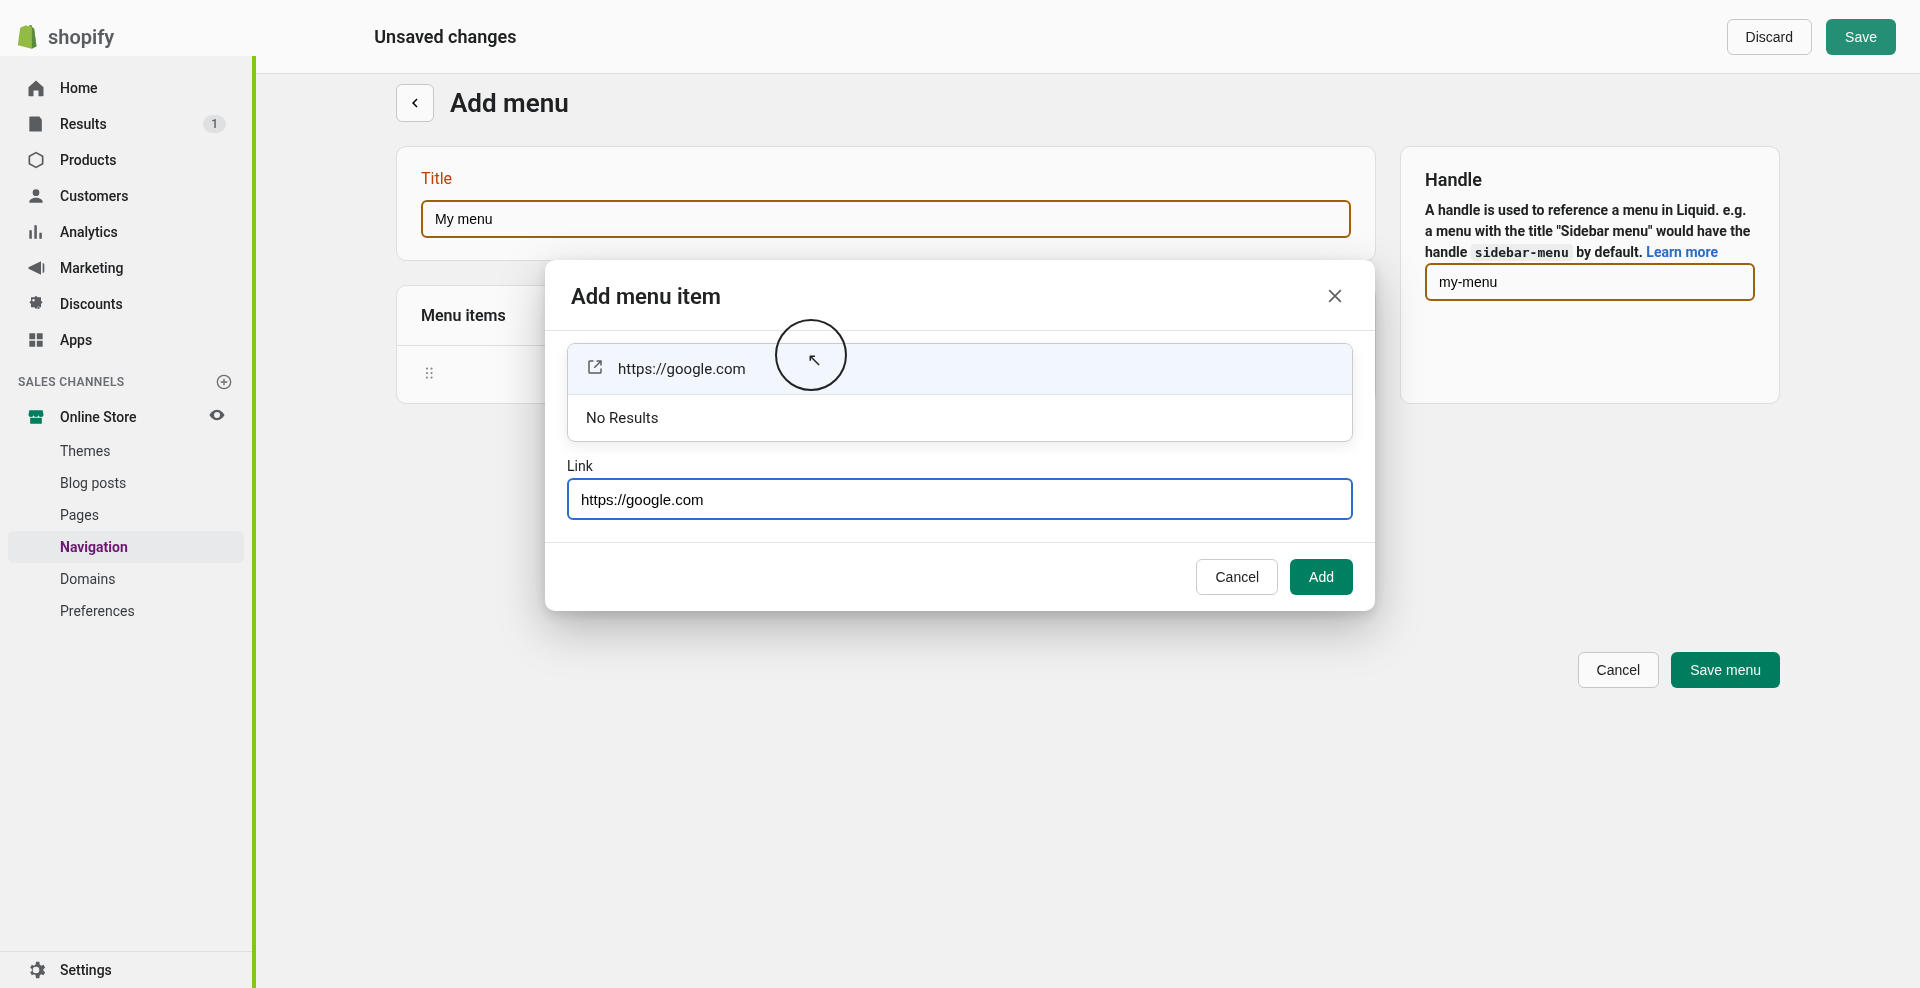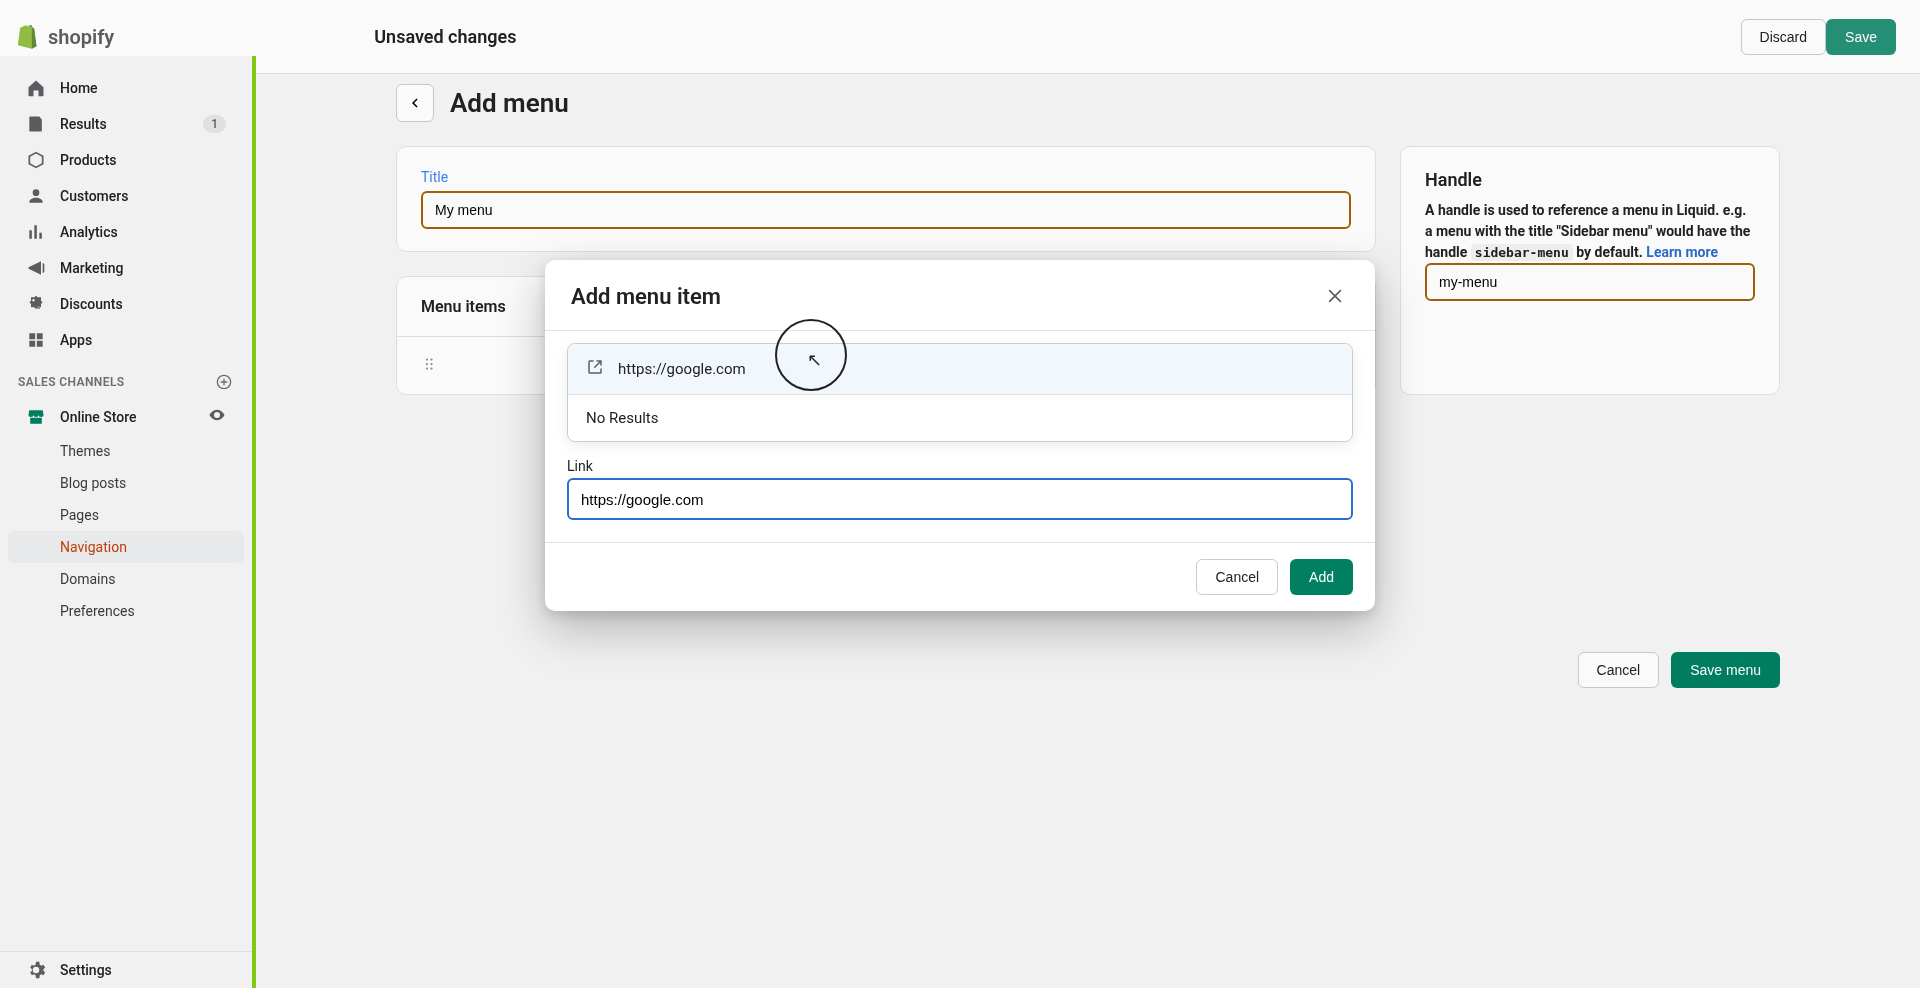--- a/index.html
+++ b/index.html
@@ -37,21 +37,21 @@
   .logo svg { width: 28px; height: 28px; }
   .topbar-status {
     margin-left: 260px;
     font-weight: 600;
     font-size: 18px;
     color: #202223;
   }
   .topbar-actions {
     margin-left: auto;
     display: flex;
-    gap: 0;
+    gap: 14px;
   }
   .btn {
     height: 36px;
     padding: 0 18px;
     border-radius: 6px;
     font-size: 14px;
     font-weight: 500;
     display: inline-flex;
     align-items: center;
     justify-content: center;
@@ -131,22 +131,22 @@
     display: inline-flex; align-items: center; justify-content: center;
     color: #6d7175;
   }
   .nav-subitem {
     padding-left: 52px;
     font-weight: 400;
     color: #3a3d40;
   }
   .nav-subitem.active {
     background: #edeeef;
-    color: #c2410c;
-    font-weight: 400;
+    color: #701a75;
+    font-weight: 700;
   }
   .nav-item.store .nav-icon { color: #008060; }
   .sidebar-footer {
     margin-top: auto;
     border-top: 1px solid #e1e3e5;
   }
   .sidebar-footer .nav-item { font-weight: 500; }
 
   
   .main {
@@ -184,23 +184,23 @@
   }
   .card {
     background: #ffffff;
     border: 1px solid #e1e3e5;
     border-radius: 10px;
     padding: 22px 24px;
   }
   .card.left  { flex: 1 1 0; }
   .card.right { width: 380px; }
   .field-label {
-    font-size: 14px;
-    color: #3b82f6;
-    margin-bottom: 6px;
+    font-size: 16px;
+    color: #c2410c;
+    margin-bottom: 12px;
   }
   .text-input {
     width: 100%;
     height: 38px;
     border: 2px solid #a16207;
     border-radius: 6px;
     background: #fff;
     padding: 0 12px;
     font-size: 14px;
   }

